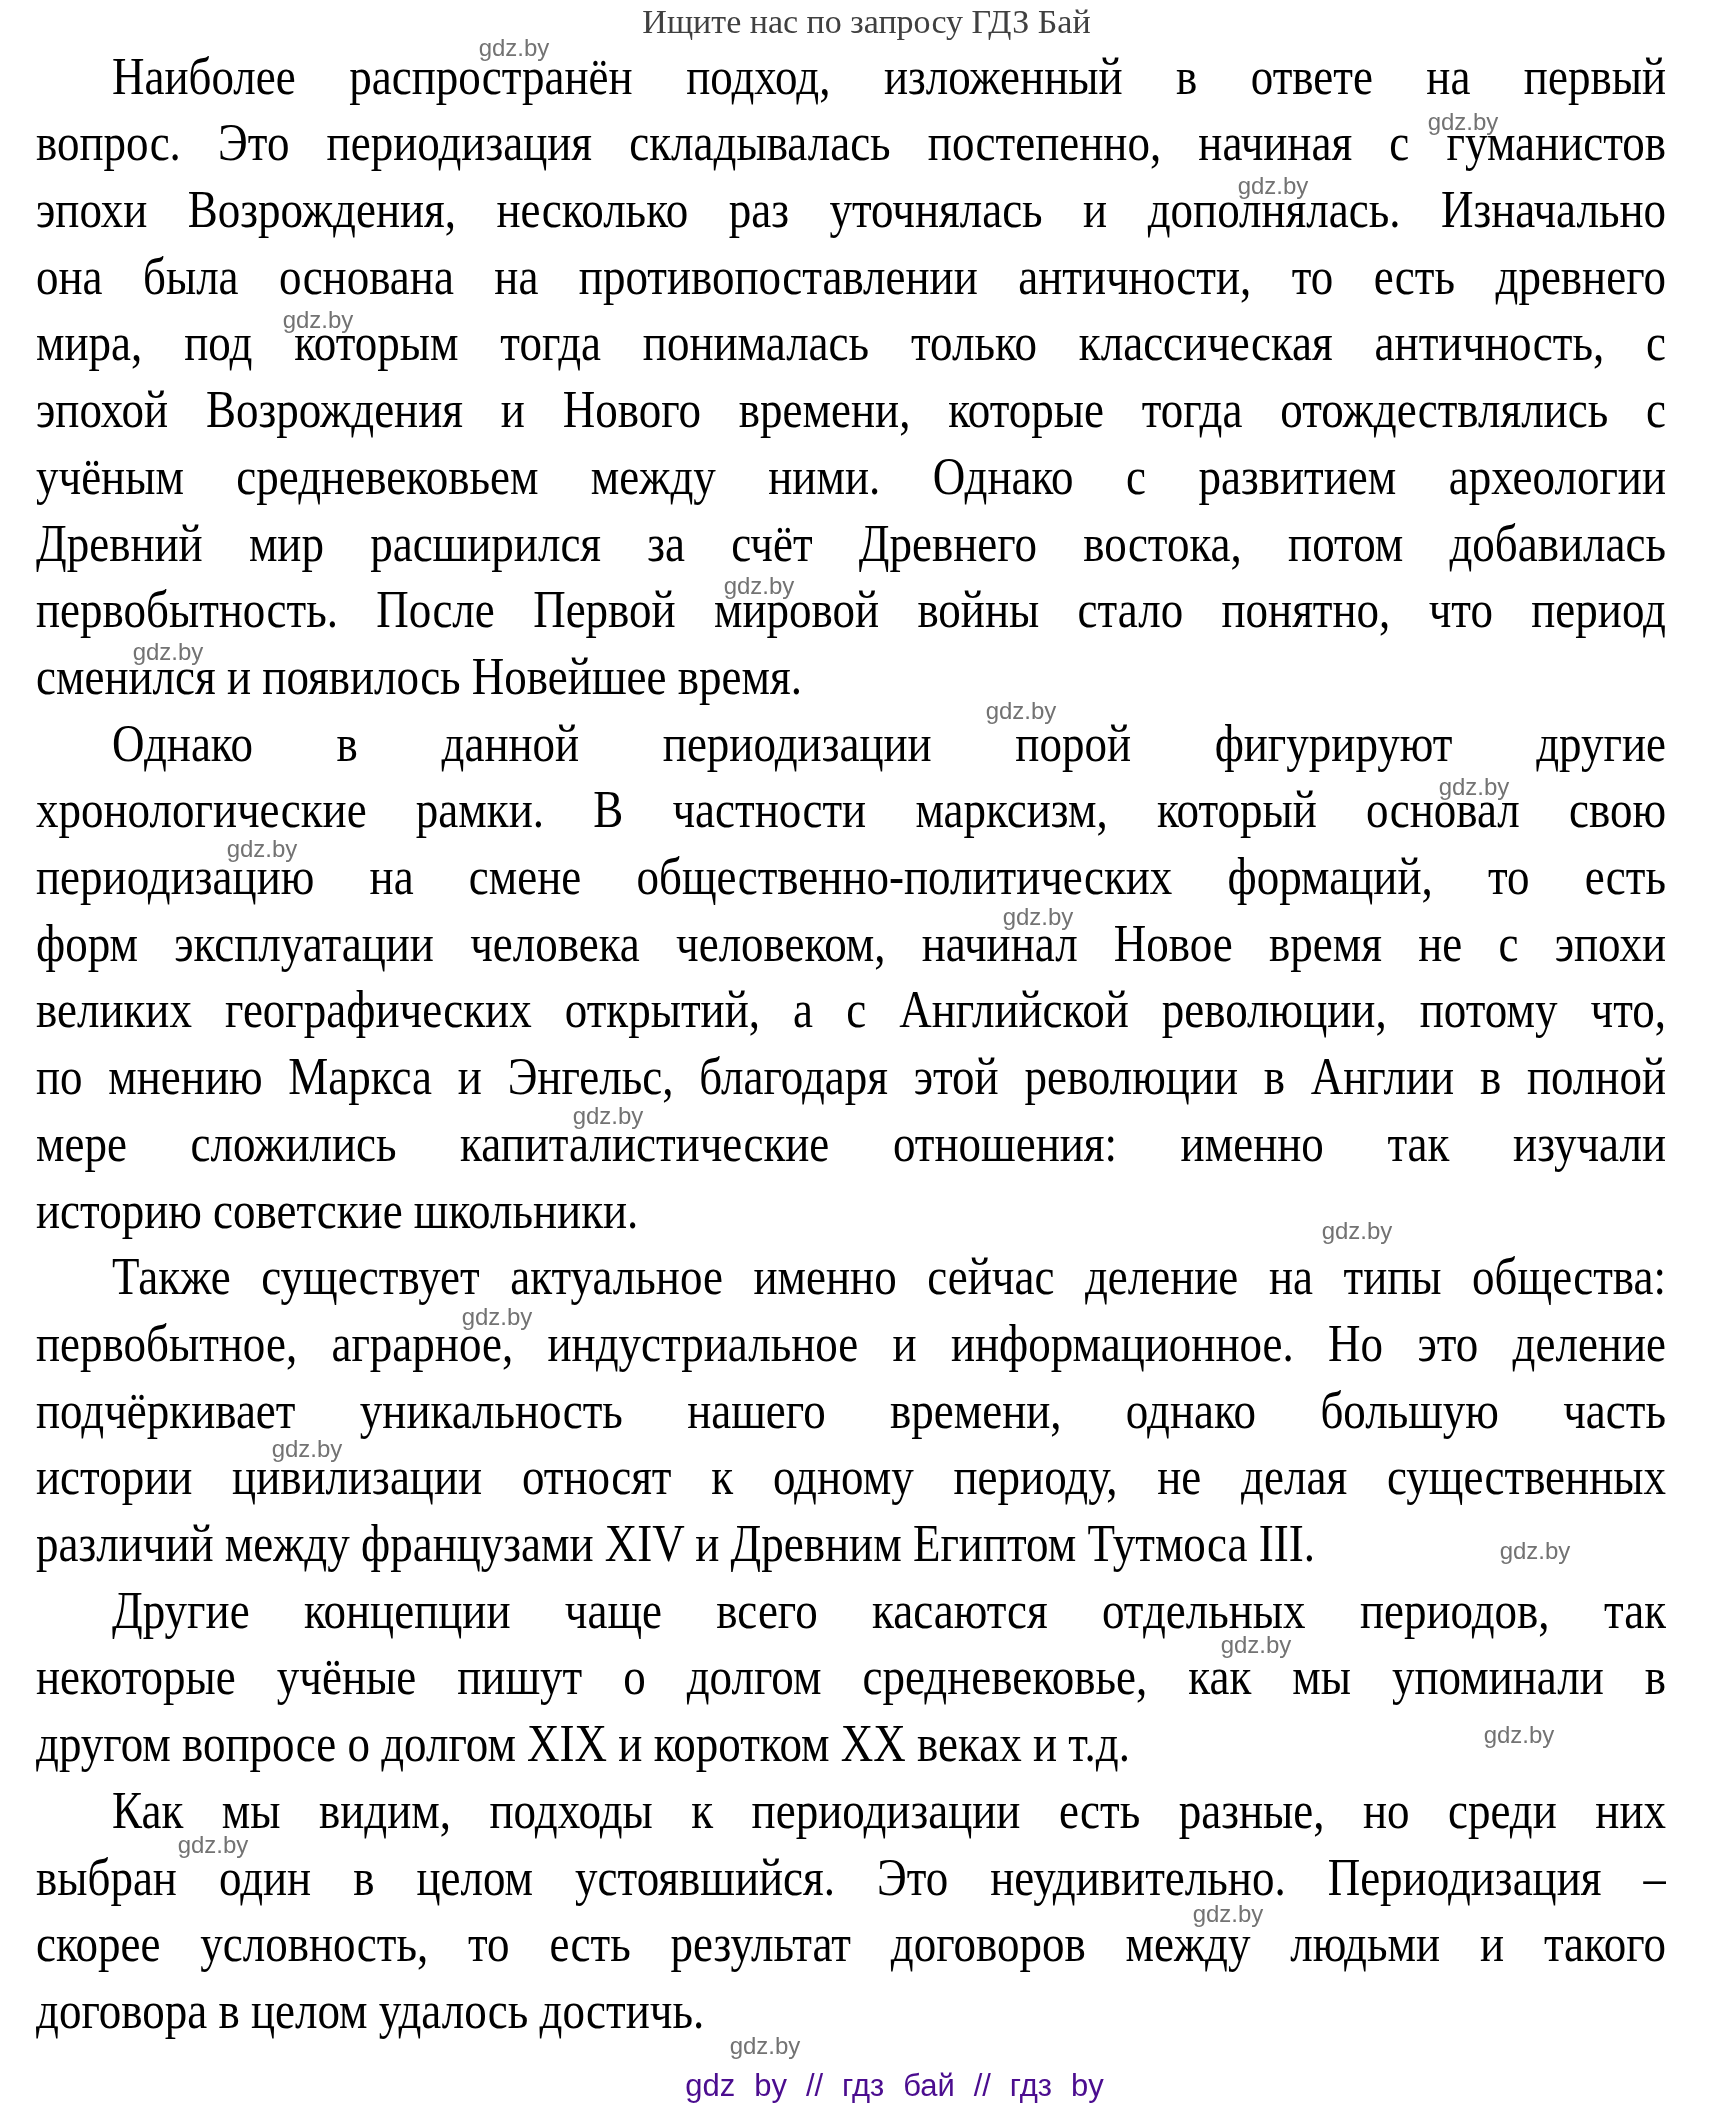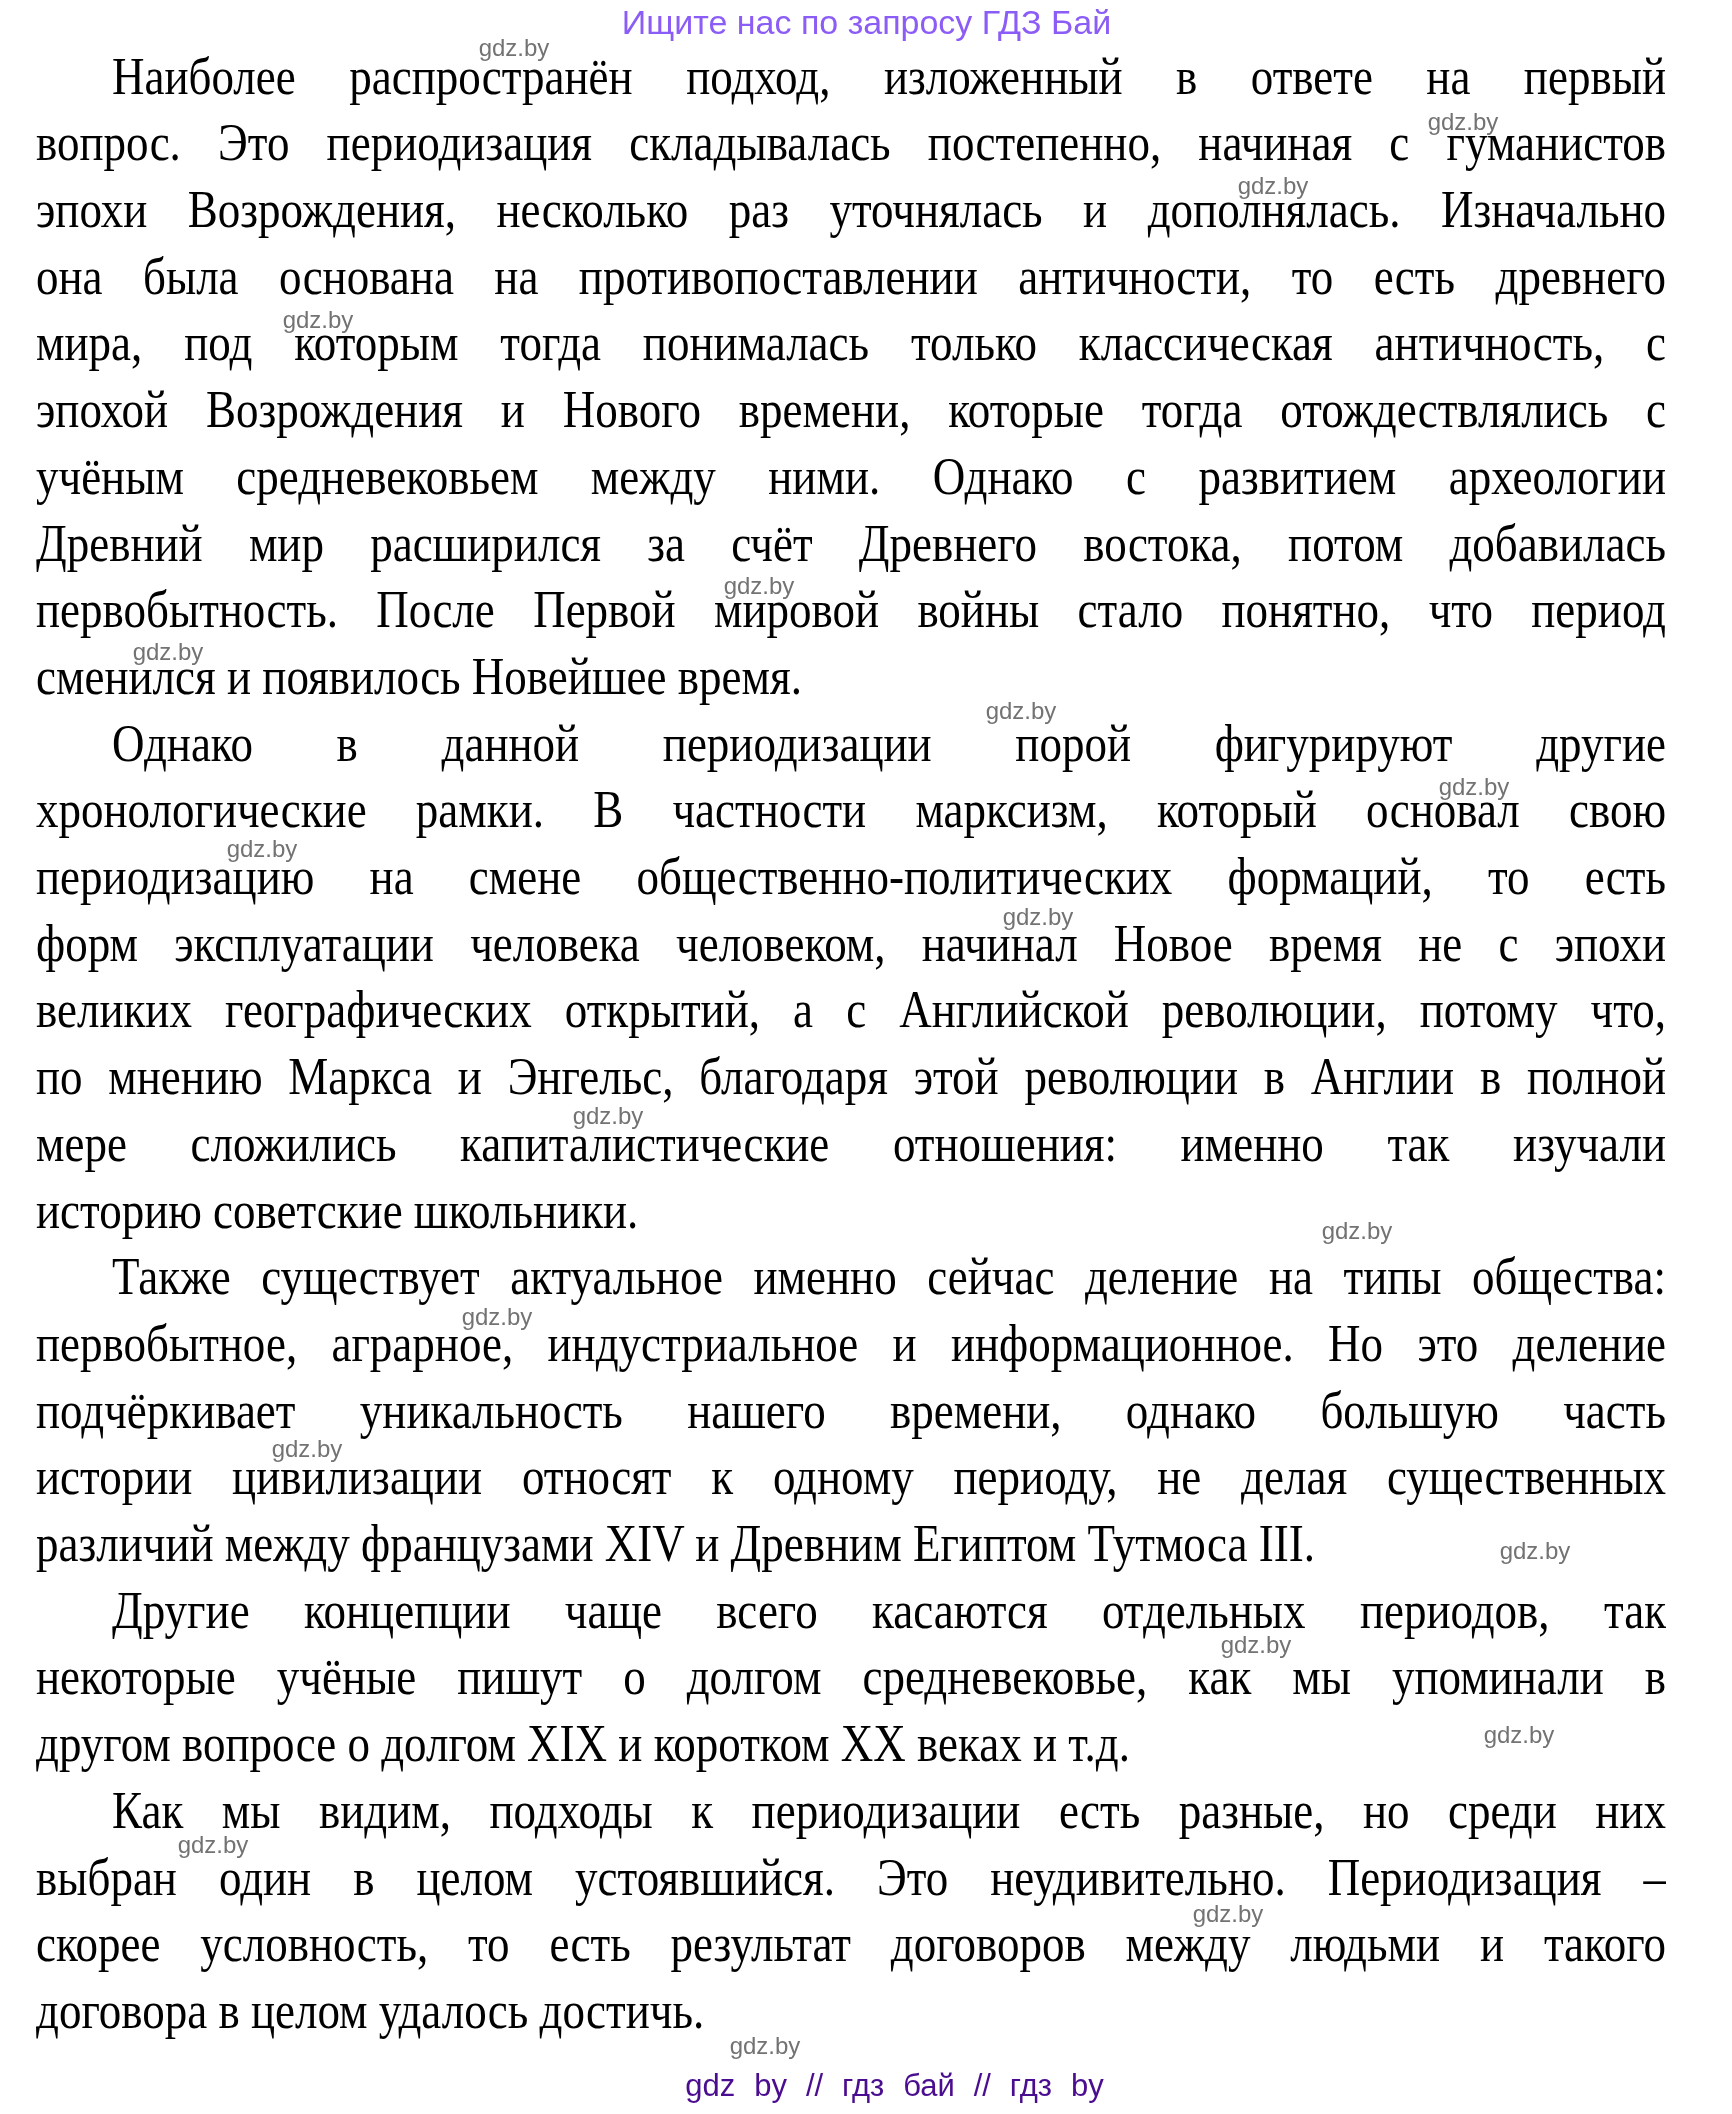--- a/index.html
+++ b/index.html
@@ -30,21 +30,21 @@
     white-space:nowrap;
   }
   .footer-promo{
     position:absolute;top:2068px;left:0;width:1733px;text-align:center;
     font-family:"Liberation Sans",sans-serif;font-size:31px;word-spacing:10.3px;
   }
 </style>
 </head>
 <body>
 
-<div class="promo-header" style="color: #8b5cf6;">Ищите нас по запросу ГДЗ Бай</div>
+<div class="promo-header" style="color: #404040; font-family: Liberation Serif, serif;">Ищите нас по запросу ГДЗ Бай</div>
 
 <div class="text-page">
     <div class="para">
       <div class="line first">Наиболее распространён подход, изложенный в ответе на первый</div>
       <div class="line">вопрос. Это периодизация складывалась постепенно, начиная с гуманистов</div>
       <div class="line">эпохи Возрождения, несколько раз уточнялась и дополнялась. Изначально</div>
       <div class="line">она была основана на противопоставлении античности, то есть древнего</div>
       <div class="line">мира, под которым тогда понималась только классическая античность, с</div>
       <div class="line">эпохой Возрождения и Нового времени, которые тогда отождествлялись с</div>
       <div class="line">учёным средневековьем между ними. Однако с развитием археологии</div>

